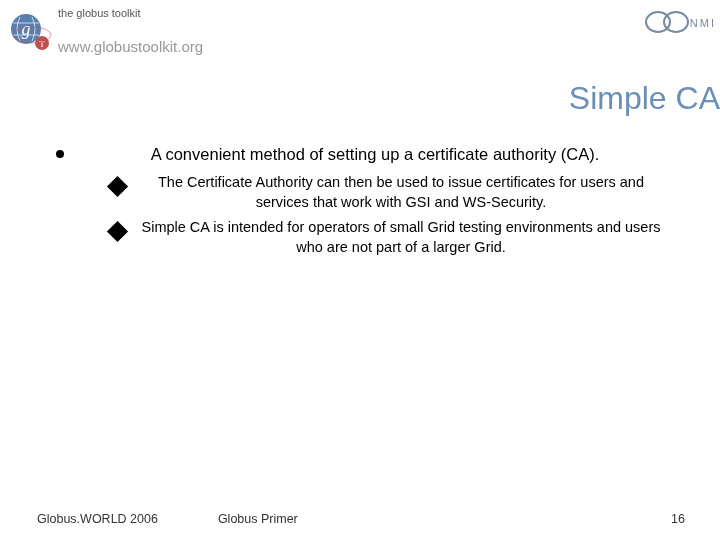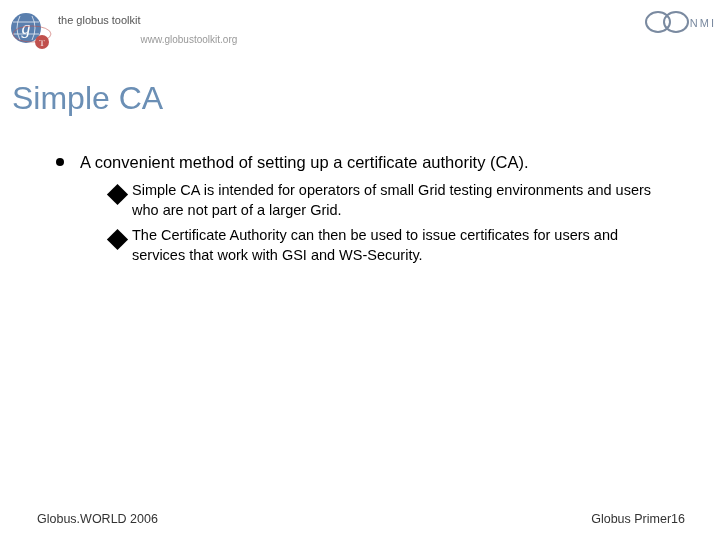--- a/index.html
+++ b/index.html
@@ -25,62 +25,63 @@
   }
   .globus-mark {
     width: 44px;
     height: 44px;
     position: relative;
   }
   .globus-mark svg { display: block; }
   .globus-text {
     margin-left: 6px;
     display: flex;
-    flex-direction: row;
+    flex-direction: column;
     line-height: 1;
   }
   .globus-text .top {
     font-size: 11px;
     color: #555;
   }
   .globus-text .url {
-    font-size: 10px;
+    font-size: 15px;
     color: #999;
     margin-top: 20px;
   }
   .nmi-logo {
     position: absolute;
     top: 10px;
     right: 4px;
     display: flex;
     align-items: center;
   }
   .nmi-logo svg { display: block; }
   .nmi-label {
     font-size: 11px;
     color: #7a8aa0;
     letter-spacing: 2px;
     margin-top: 2px;
   }
   .title {
-    text-align: left;
+    text-align: right;
     color: #6b8fb5;
     font-family: Verdana, Arial, sans-serif;
     font-size: 32px;
     font-weight: 400;
     margin-top: 20px;
-    margin-bottom: 34px;
+    margin-bottom: 26px;
     padding-left: 12px;
   }
   .content {
     padding: 0 50px 0 52px;
   }
   ul.level1 {
     list-style: none;
     padding: 0;
+    text-align: center;
   }
   ul.level1 > li {
     position: relative;
     padding-left: 28px;
     margin-bottom: 10px;
     font-size: 16.5px;
     color: #000;
     line-height: 1.35;
   }
   ul.level1 > li::before {
@@ -126,21 +127,21 @@
     position: absolute;
     bottom: 14px;
     left: 1px;
     width: 100%;
     display: flex;
     font-size: 12.5px;
     color: #333;
     padding: 0 36px 0 36px;
   }
   .footer .left { flex: 0 0 auto; }
-  .footer .center { flex: 1 1 auto; text-align: right; padding-left: 60px;}
+  .footer .center { flex: 1 1 auto; text-align: left; padding-left: 60px;}
   .footer .right { flex: 0 0 auto; }
 </style>
 </head>
 <body>
 
 <div class="header">
   <div class="globus-logo">
     <div class="globus-mark">
       <svg width="44" height="44" viewBox="0 0 44 44">
         <circle cx="18" cy="20" r="15" fill="#5a7fae"></circle>
@@ -166,24 +167,24 @@
 </div>
 
 <h1 class="title">Simple CA</h1>
 
 <div class="content">
   <ul class="level1">
     <li>
       <span>A convenient method of setting up a certificate authority (CA).</span>
       <ul class="level2">
         <li>
-          <span>Simple CA is intended for operators of small Grid testing environments and users who are not part of a larger Grid.</span>
+          <span>The Certificate Authority can then be used to issue certificates for users and services that work with GSI and WS-Security.</span>
         </li>
         <li>
-          <span>The Certificate Authority can then be used to issue certificates for users and services that work with GSI and WS-Security.</span>
+          <span>Simple CA is intended for operators of small Grid testing environments and users who are not part of a larger Grid.</span>
         </li>
       </ul>
     </li>
   </ul>
 </div>
 
 <div class="footer">
   <div class="left">Globus.WORLD 2006</div>
   <div class="center">Globus Primer</div>
   <div class="right">16</div>

